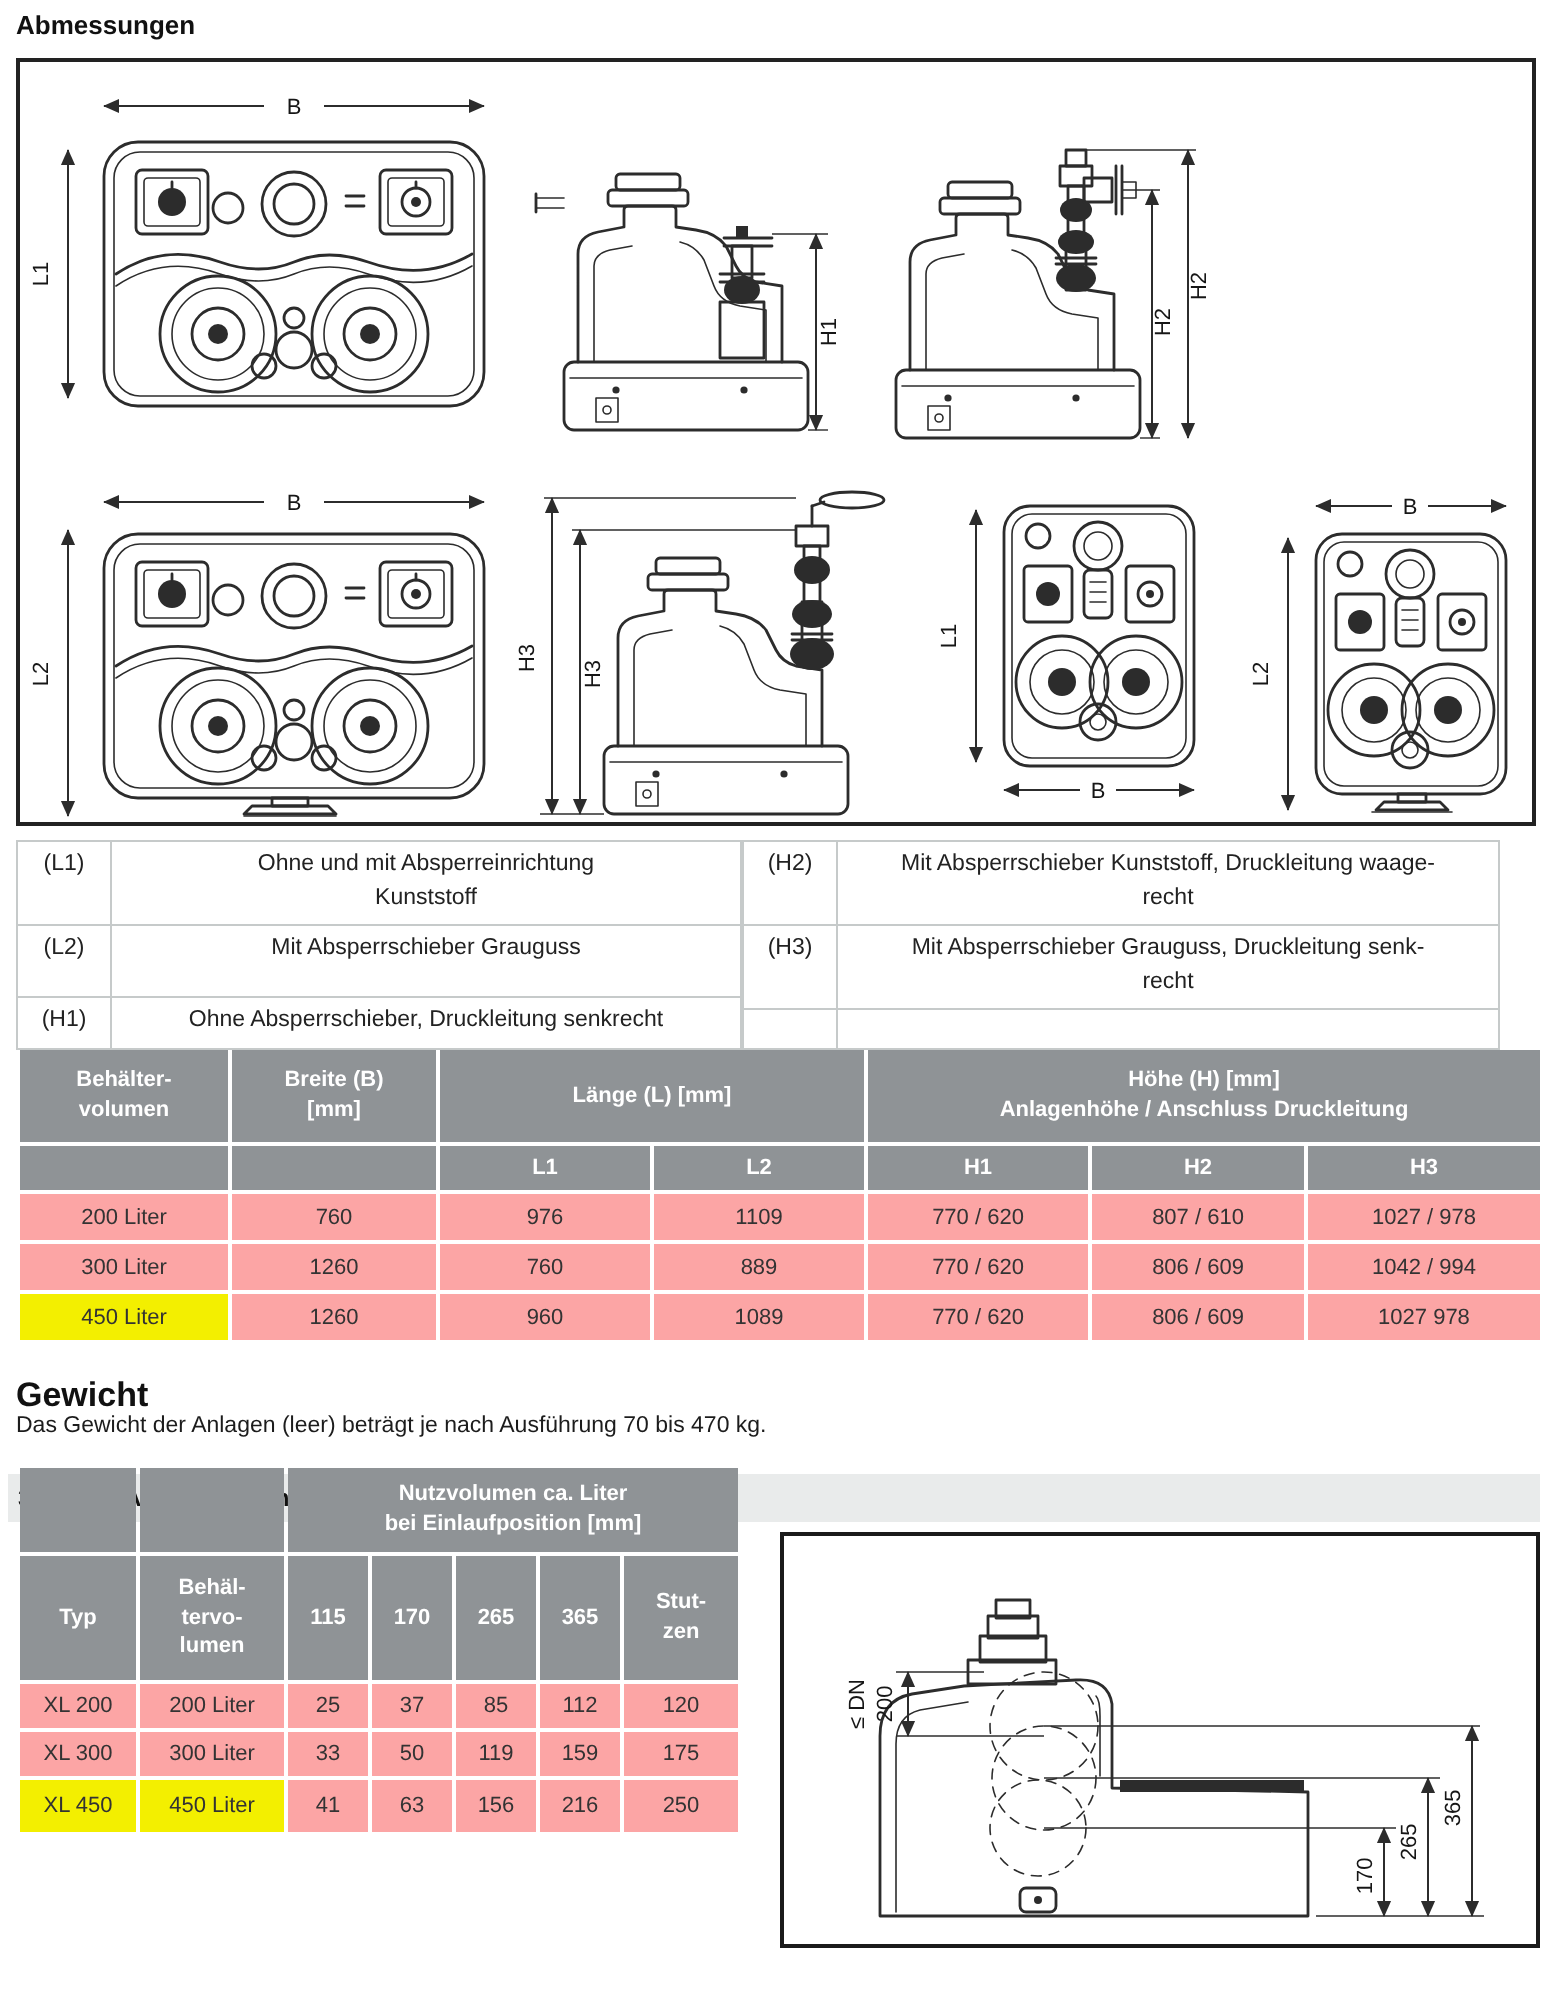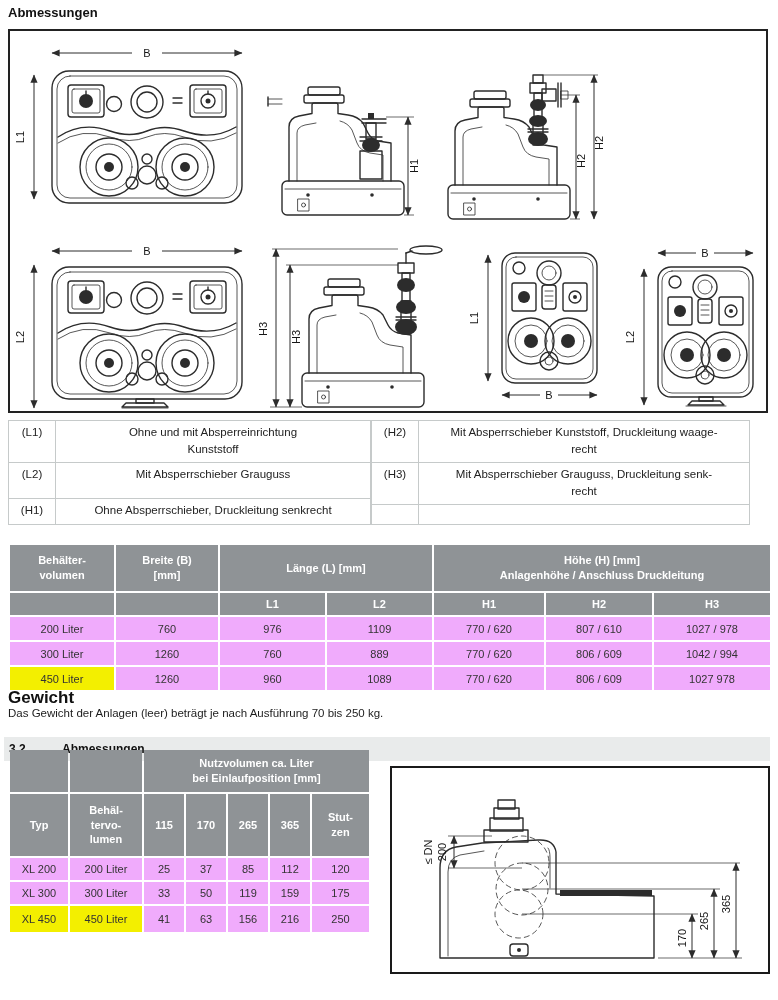--- a/index.html
+++ b/index.html
@@ -15,25 +15,25 @@
   svg .dash{stroke-dasharray:5 4;}
   svg text{font-family:"Liberation Sans",sans-serif;font-size:11px;fill:#161616;}
   
   .legend{position:absolute;left:8px;top:420px;width:762px;display:flex;}
   .ltable{border-collapse:collapse;text-align:center;}
   .ltable td{border:1px solid #c6caca;vertical-align:top;padding:3px 7px;font-size:11.5px;color:#222;white-space:pre-line;line-height:1.45;}
   .ltag{width:32px;white-space:nowrap;}
   .ltext-l{width:300px;margin-left:41px;}
   .ltext-r{width:316px;}
   
-  .dimtab{position:absolute;left:8px;top:543px;border-collapse:separate;border-spacing:2px;}
-  .voltab{position:absolute;left:8px;top:748px;border-collapse:separate;border-spacing:2px;}
+  .dimtab{position:absolute;left:8px;top:523px;border-collapse:separate;border-spacing:2px;}
+  .voltab{position:absolute;left:8px;top:732px;border-collapse:separate;border-spacing:2px;}
   .dimtab th,.dimtab td,.voltab th,.voltab td{font-size:11px;text-align:center;vertical-align:middle;padding:0 2px;}
   .hd{background:#8f9396;color:#fff;font-weight:bold;white-space:pre-line;line-height:1.35;}
-  .bd{background:#f0abfc;color:#333;font-weight:normal;}
+  .bd{background:#fca5a5;color:#333;font-weight:normal;}
   .hl{background:#f3ef00 !important;}
   
   .gw-title{position:absolute;left:8px;top:688px;font-size:17px;font-weight:bold;color:#111;}
   .gw-text{position:absolute;left:8px;top:707px;font-size:11.5px;color:#1c1c1c;}
   .band{position:absolute;left:4px;top:737px;width:766px;height:24px;background:#e9ebeb;display:flex;align-items:center;font-size:12px;font-weight:bold;color:#111;}
   .band .num{margin-left:5px;width:53px;}
 </style>
 </head>
 <body>
 
@@ -321,21 +321,21 @@
       <td class="bd">960</td>
       <td class="bd">1089</td>
       <td class="bd">770 / 620</td>
       <td class="bd">806 / 609</td>
       <td class="bd">1027 978</td>
     </tr>
   </tbody>
     </table>
 
   <div class="gw-title">Gewicht</div>
-  <div class="gw-text">Das Gewicht der Anlagen (leer) beträgt je nach Ausführung 70 bis 250 kg.</div>
+  <div class="gw-text">Das Gewicht der Anlagen (leer) beträgt je nach Ausführung 70 bis 470 kg.</div>
 
   <div class="band">
     <span class="num">3.2</span>
     <span>Abmessungen</span>
   </div>
 
   <table class="voltab">
     <colgroup>
       <col style="width:58px">
         <col style="width:72px">

